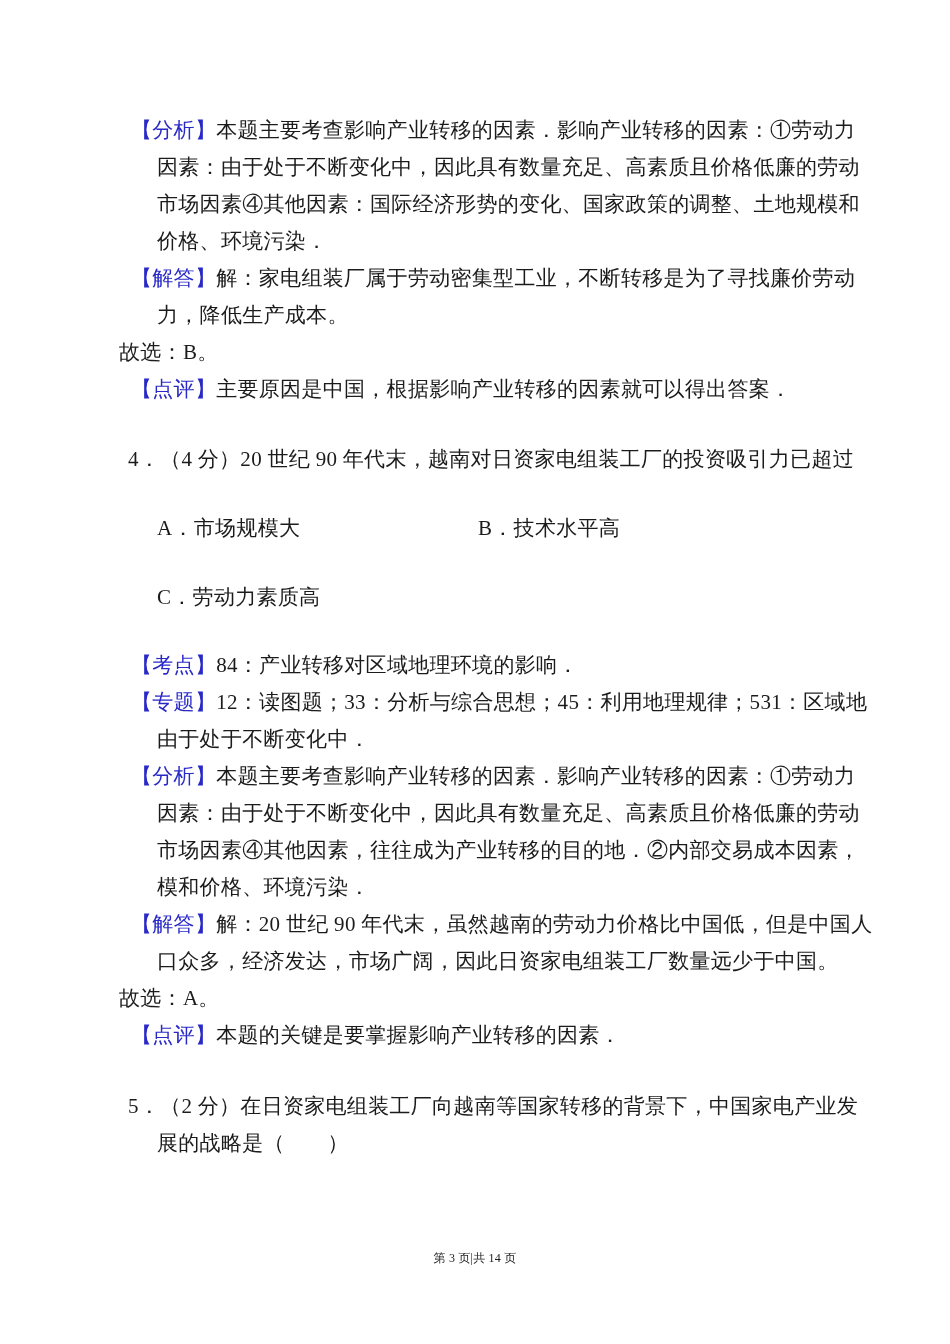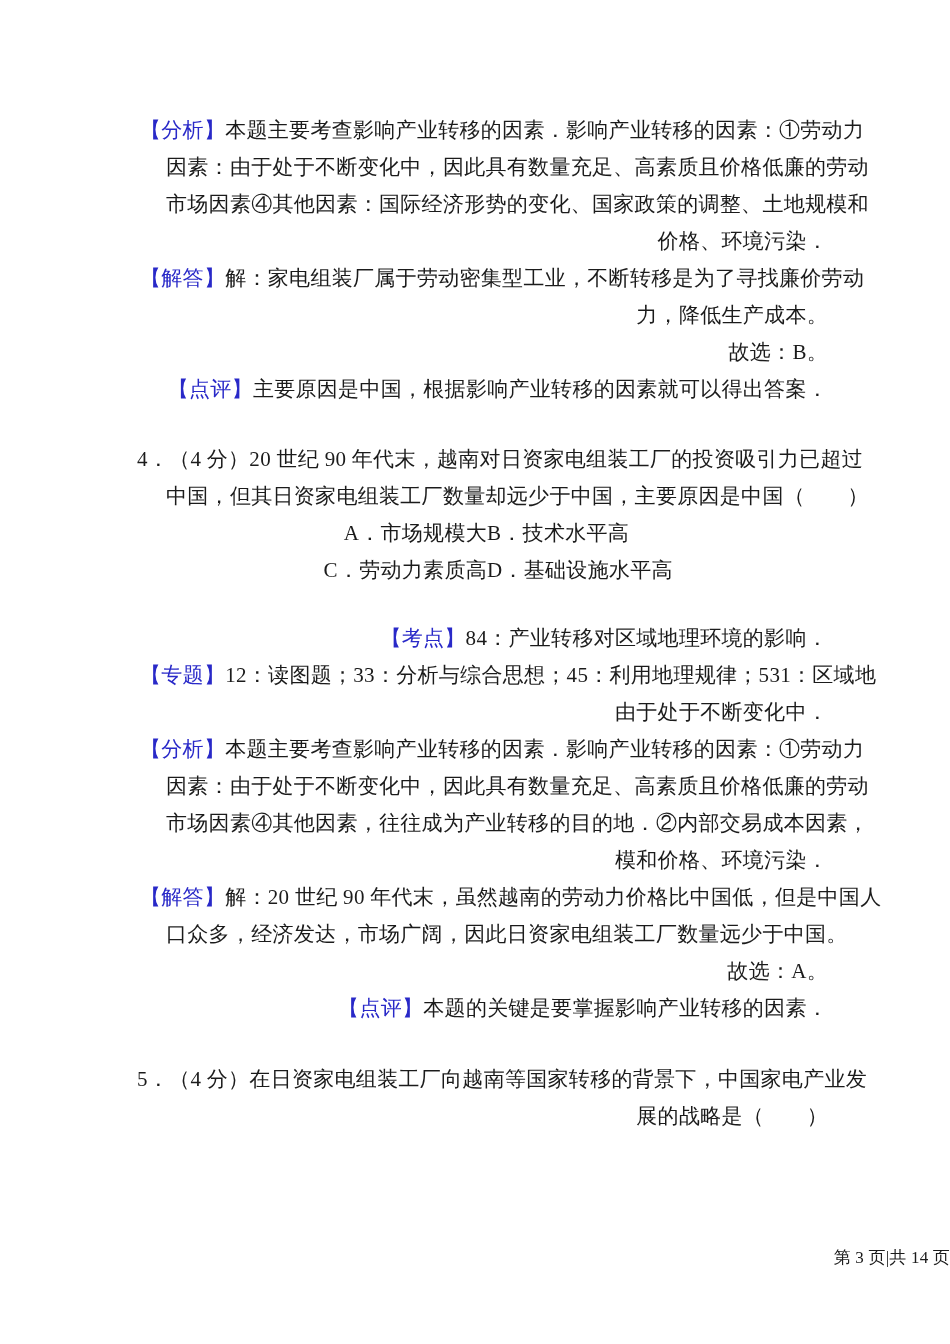--- a/index.html
+++ b/index.html
@@ -9,48 +9,47 @@
     height: 1344px;
     background: #ffffff;
     font-family: "Liberation Serif", "DejaVu Serif", serif;
     font-size: 21px;
     letter-spacing: 0.3px;
     color: #1b1b1b;
     overflow: hidden;
   }
   .content {
     position: absolute;
-    left: 128px;
+    left: 119px;
     top: 112px;
     width: 700px;
-    text-align: right;
   }
   .ln {
     height: 37px;
     line-height: 37px;
     white-space: nowrap;
   }
   .ln.hang { padding-left: 38px; }   
   .ln.lbl  { padding-left: 12px; }   
   .ln.qnum { padding-left: 9px; }    
   .label { color: #2929c8; }
   .gap33 { height: 33px; }
   .gap31 { height: 31px; }
   .gap34 { height: 34px; }
-  .opt-row { display: flex; height: 37px; line-height: 37px; padding-left: 38px; }
+  .opt-row { display: flex; height: 37px; line-height: 37px; padding-left: 38px; margin-top: 32px; }
   .opt-cell-1 { width: 321px; }
   .footer {
     position: absolute;
     top: 1246px;
     left: 0;
     width: 950px;
     height: 24px;
     line-height: 24px;
-    text-align: right;
-    font-size: 17px;
+    text-align: center;
+    font-size: 12px;
     letter-spacing: 0.2px;
     color: #1b1b1b;
   }
 </style>
 </head>
 <body>
 
 <div class="page">
   <div class="content">
 
@@ -64,28 +63,26 @@
       <div class="ln lbl"><span class="label">【解答】</span><span>解：家电组装厂属于劳动密集型工业，不断转移是为了寻找廉价劳动</span></div>
       <div class="ln hang">力，降低生产成本。</div>
     </div>
     <div class="ln">故选：B。</div>
     <div class="ln lbl"><span class="label">【点评】</span><span>主要原因是中国，根据影响产业转移的因素就可以得出答案．</span></div>
 
     <div class="gap33"></div>
 
     <div>
       <div class="ln qnum"><span>4．</span><span>（4 分）20 世纪 90 年代末，越南对日资家电组装工厂的投资吸引力已超过</span></div>
-      <div class="ln hang">中国，但其日资家电组装工厂数量却远少于中国，主要原因是中国（　　）</div>
       <div class="opt-row">
         <div class="opt-cell-1">A．市场规模大</div>
         <div>B．技术水平高</div>
       </div>
       <div class="opt-row">
         <div class="opt-cell-1">C．劳动力素质高</div>
-        <div>D．基础设施水平高</div>
       </div>
     </div>
 
     <div class="gap31"></div>
 
     <div class="ln lbl"><span class="label">【考点】</span><span>84：产业转移对区域地理环境的影响．</span></div>
     <div>
       <div class="ln lbl"><span class="label">【专题】</span><span>12：读图题；33：分析与综合思想；45：利用地理规律；531：区域地</span></div>
       <div class="ln hang">由于处于不断变化中．</div>
     </div>
@@ -98,20 +95,20 @@
     <div>
       <div class="ln lbl"><span class="label">【解答】</span><span>解：20 世纪 90 年代末，虽然越南的劳动力价格比中国低，但是中国人</span></div>
       <div class="ln hang">口众多，经济发达，市场广阔，因此日资家电组装工厂数量远少于中国。</div>
     </div>
     <div class="ln">故选：A。</div>
     <div class="ln lbl"><span class="label">【点评】</span><span>本题的关键是要掌握影响产业转移的因素．</span></div>
 
     <div class="gap34"></div>
 
     <div>
-      <div class="ln qnum"><span>5．</span><span>（4 分）在日资家电组装工厂向越南等国家转移的背景下，中国家电产业发</span></div>
+      <div class="ln qnum"><span>5．</span><span>（2 分）在日资家电组装工厂向越南等国家转移的背景下，中国家电产业发</span></div>
       <div class="ln hang">展的战略是（　　）</div>
     </div>
 
   </div>
 
   <div class="footer">第 3 页|共 14 页</div>
 </div>
 
 </body></html>

